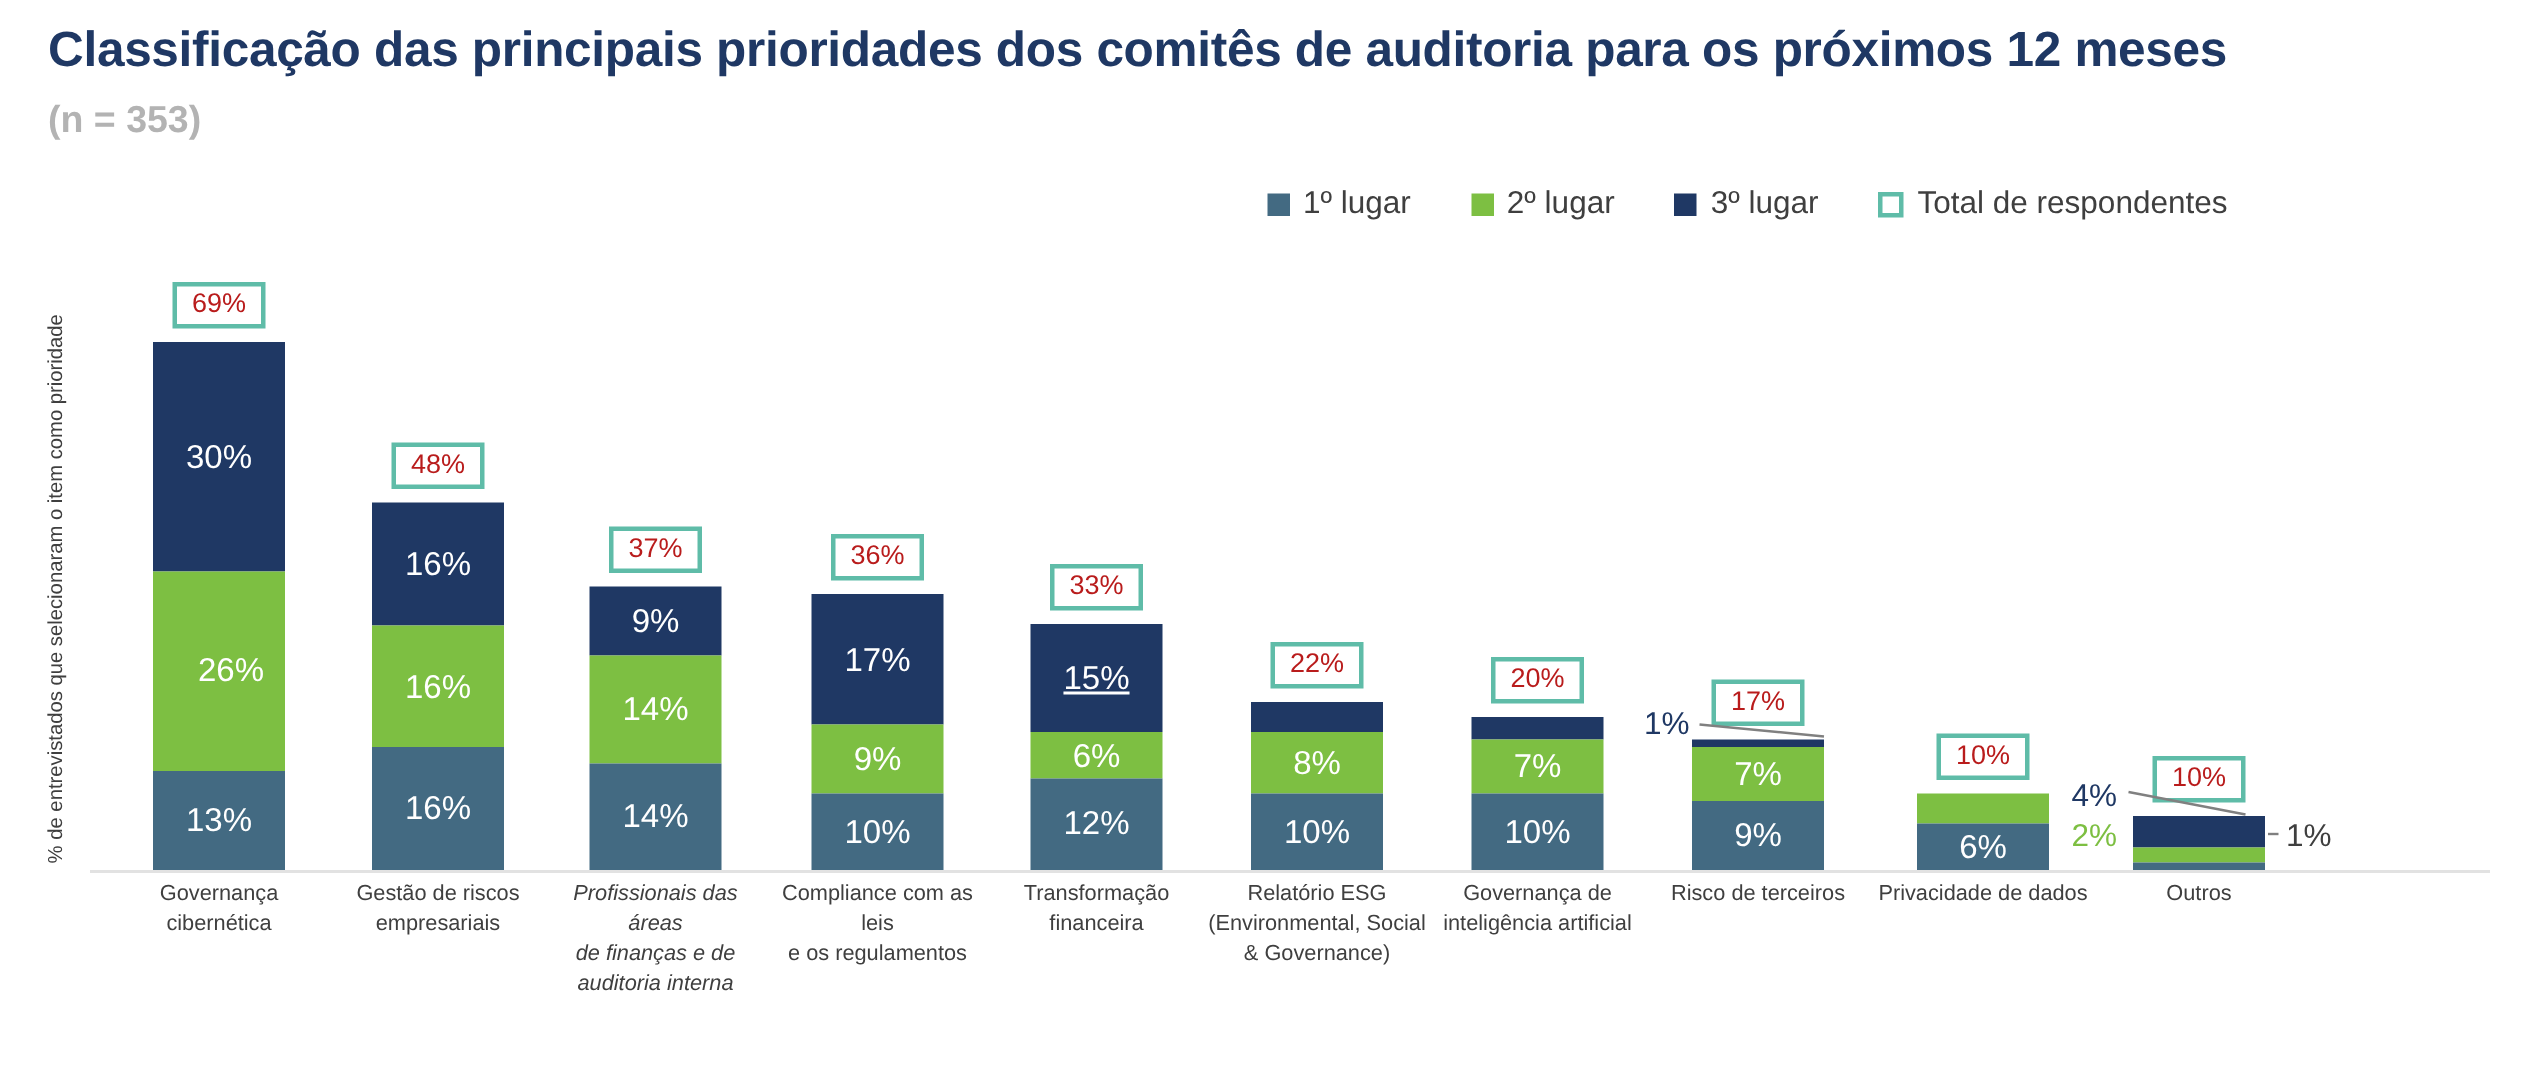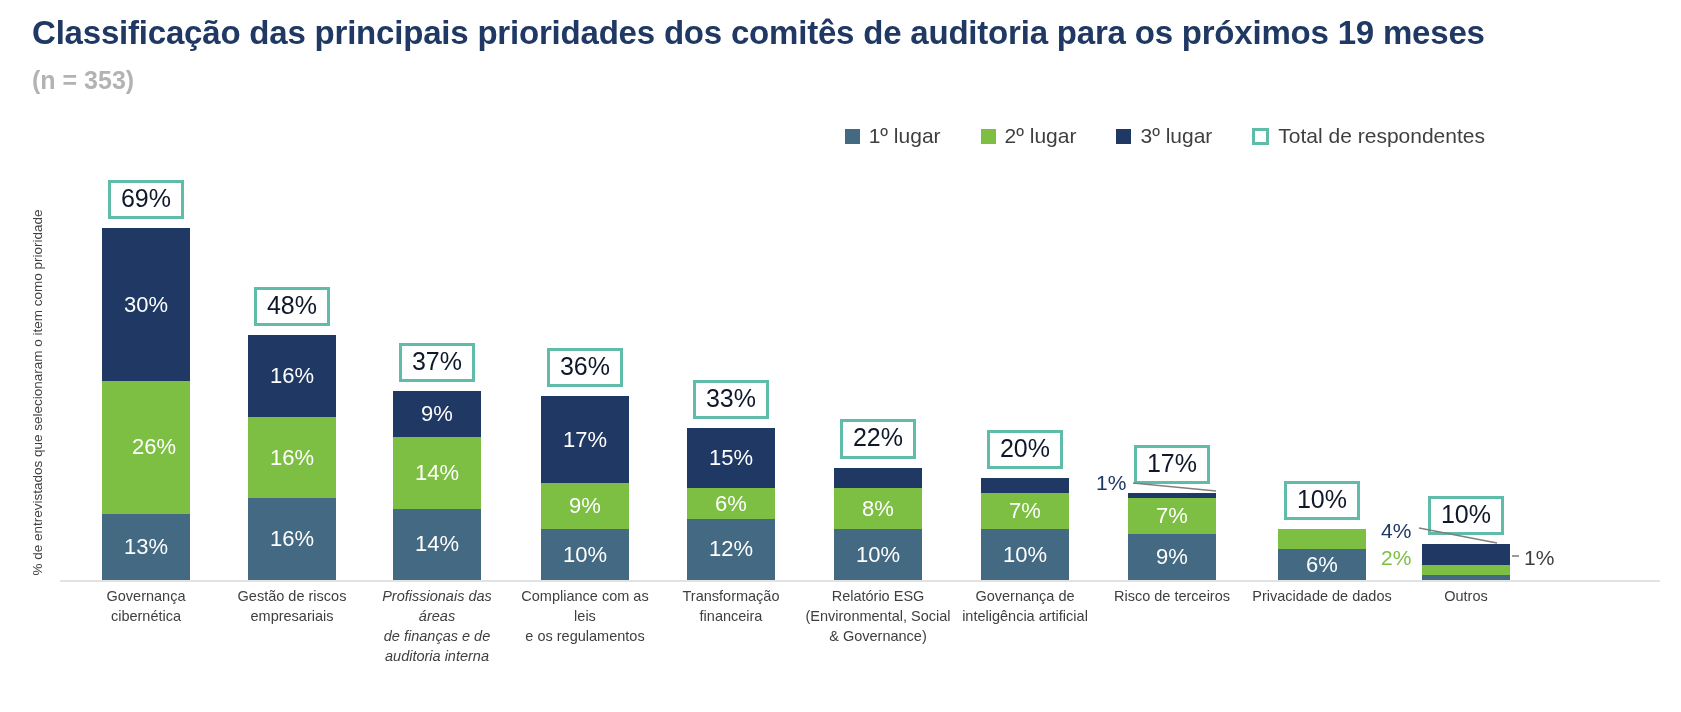--- a/index.html
+++ b/index.html
@@ -48,40 +48,40 @@
   .bar{display:flex;flex-direction:column;width:100%;border-radius:30px;}
   .seg{
     display:flex;align-items:center;justify-content:center;
     color:#ffffff;font-size:22px;overflow:hidden;
   }
   .seg.s1{background:#436A82;}
   .seg.s2{background:#7DBF42;}
   .seg.s3{background:#1F3864;}
   .total-box{
     border:3px solid #5FBCA8;background:#ffffff;
-    font-size:25px;color:#0f172a;
+    font-size:18px;color:#b91c1c;
     padding:1px 10px 3px 10px;margin-bottom:9px;
     align-self:center;line-height:1.18;
   }
   
   .callout{
     position:absolute;font-size:21px;white-space:nowrap;
   }
   .callout.navy{color:#1F3864;}
   .callout.green{color:#7DBF42;}
   
   .xlabel{
     position:absolute;top:586px;text-align:center;
     font-size:14.5px;color:#3f3f3f;line-height:1.38;
   }
 </style>
 </head>
 <body>
 
-<div id="chart-title">Classificação das principais prioridades dos comitês de auditoria para os próximos 19 meses</div>
+<div id="chart-title">Classificação das principais prioridades dos comitês de auditoria para os próximos 12 meses</div>
 <div id="chart-subtitle">(n = 353)</div>
 
 <div id="legend">
   <div class="legend-item">
     <span class="legend-swatch" style="background:#436A82"></span>
     <span class="legend-label">1º lugar</span>
   </div>
   <div class="legend-item">
     <span class="legend-swatch" style="background:#7DBF42"></span>
     <span class="legend-label">2º lugar</span>
@@ -127,21 +127,21 @@
       <div class="total-box">36%</div>
       <div class="bar">
         <div class="seg s3" style="height: 86.7246px;">17%</div>
         <div class="seg s2" style="height: 45.913px;">9%</div>
         <div class="seg s1" style="height: 51.0145px;">10%</div>
       </div>
     </div>
     <div class="col" style="width: 88px; left: 627px; height: 430px;">
       <div class="total-box">33%</div>
       <div class="bar">
-        <div class="seg s3" style="height: 60px;">15%</div>
+        <div class="seg s3" style="height: 72px; text-decoration: underline;">15%</div>
         <div class="seg s2" style="height: 30.6087px;">6%</div>
         <div class="seg s1" style="height: 61.2174px;">12%</div>
       </div>
     </div>
     <div class="col" style="width: 88px; left: 774px; height: 430px;">
       <div class="total-box">22%</div>
       <div class="bar">
         <div class="seg s3" style="height: 20.4058px;"></div>
         <div class="seg s2" style="height: 40.8116px;">8%</div>
         <div class="seg s1" style="height: 51.0145px;">10%</div>

